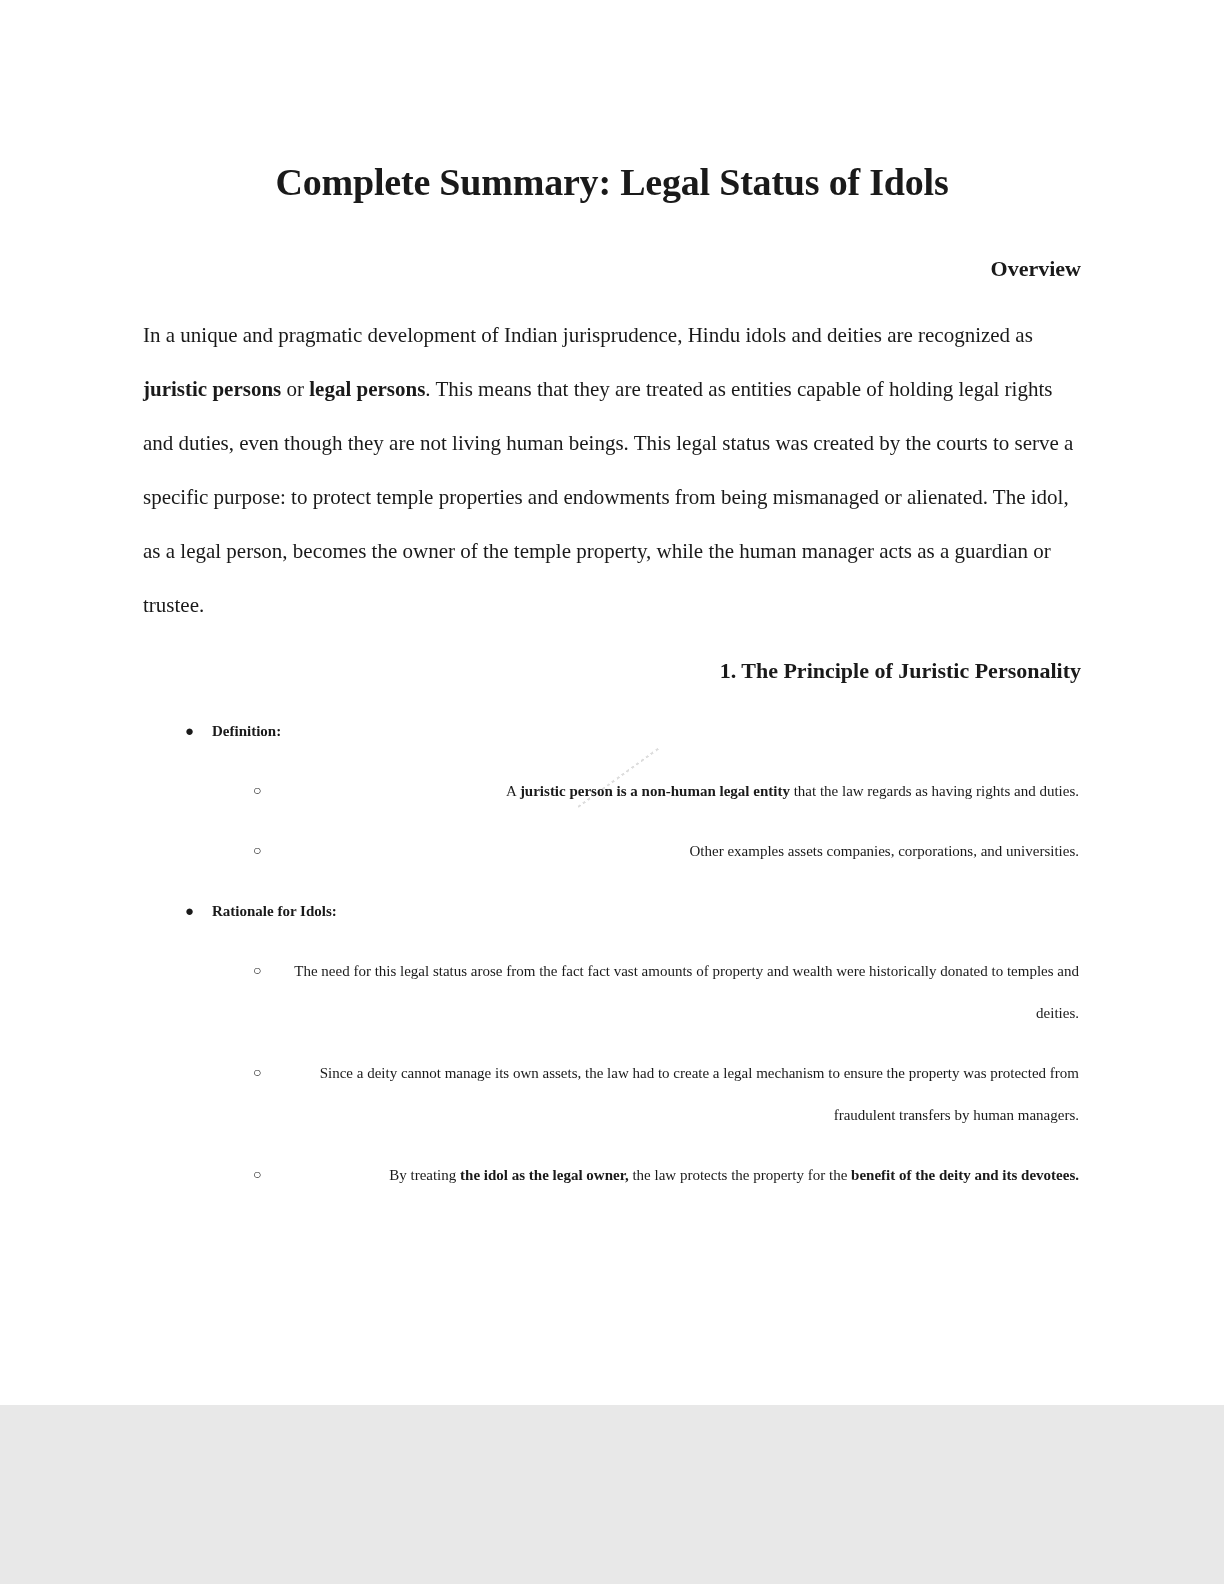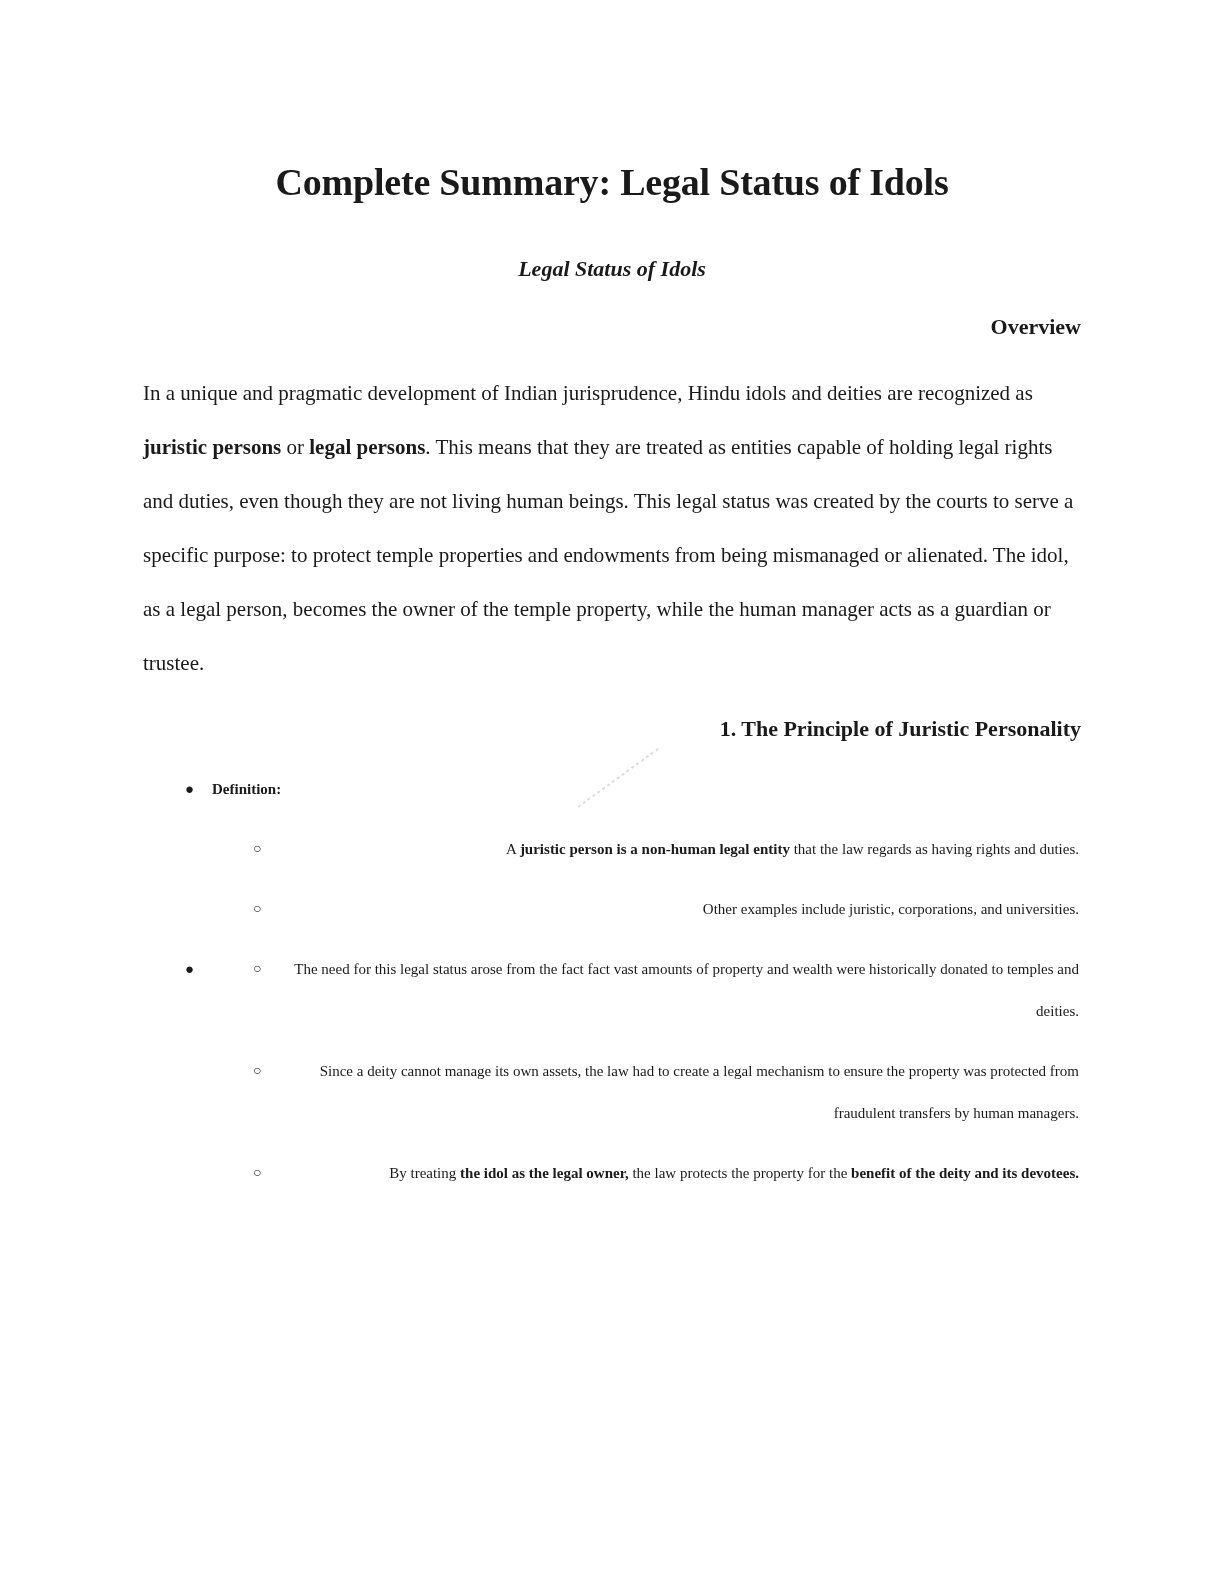--- a/index.html
+++ b/index.html
@@ -1,20 +1,20 @@
 <!DOCTYPE html>
 <html><head>
 <meta charset="utf-8">
 <style>
   * { margin: 0; padding: 0; box-sizing: border-box; }
   html, body { background: #e8e8e8; }
   .page {
     position: relative;
     width: 1224px;
-    height: 1584px;
+    height: 1405px;
     margin: 0 auto;
     background: #ffffff;
     font-family: "Liberation Serif", "DejaVu Serif", serif;
     color: #1a1a1a;
     overflow: hidden;
   }
   .content {
     padding: 156px 143px 0 143px;
   }
   .doc-title {
@@ -89,47 +89,47 @@
 <body>
 
 <div class="page">
 
   <div class="watermark-artifact"></div>
 
   <div class="content">
 
     <h1 class="doc-title">Complete Summary: Legal Status of Idols</h1>
 
-    <p class="doc-subtitle">Legal Status of Idols</p>
 
     <h2 class="h2">Overview</h2>
 
     <p class="body-par"><span>In a unique and pragmatic development of Indian jurisprudence, Hindu idols and deities are recognized as </span><span class="b">juristic persons</span><span> or </span><span class="b">legal persons</span><span>. This means that they are treated as entities capable of holding legal rights and duties, even though they are not living human beings. This legal status was created by the courts to serve a specific purpose: to protect temple properties and endowments from being mismanaged or alienated. The idol, as a legal person, becomes the owner of the temple property, while the human manager acts as a guardian or trustee.</span></p>
 
     <h2 class="h2 h2-section">1. The Principle of Juristic Personality</h2>
 
     <ul class="blist">
 
       <li class="item l1">
         <span class="marker marker-filled">●</span>
         <div class="li-text"><span class="b">Definition:</span></div>
         <ul class="blist">
           <li class="item l2">
             <span class="marker marker-open">○</span>
             <div class="li-text"><span>A </span><span class="b">juristic person is a non-human legal entity</span><span> that the law regards as having rights and duties.</span></div>
           </li>
           <li class="item l2">
             <span class="marker marker-open">○</span>
-            <div class="li-text"><span>Other examples include juristic, corporations, and universities.</span></div>
+            <div class="li-text"><span>Other examples assets companies, corporations, and universities.</span></div>
           </li>
         </ul>
       </li>
 
       <li class="item l1">
         <span class="marker marker-filled">●</span>
+        <div class="li-text"><span class="b">Rationale for Idols:</span></div>
         <ul class="blist">
           <li class="item l2">
             <span class="marker marker-open">○</span>
             <div class="li-text"><span>The need for this legal status arose from the fact fact vast amounts of property and wealth were historically donated to temples and deities.</span></div>
           </li>
           <li class="item l2">
             <span class="marker marker-open">○</span>
             <div class="li-text"><span>Since a deity cannot manage its own assets, the law had to create a legal mechanism to ensure the property was protected from fraudulent transfers by human managers.</span></div>
           </li>
           <li class="item l2">

